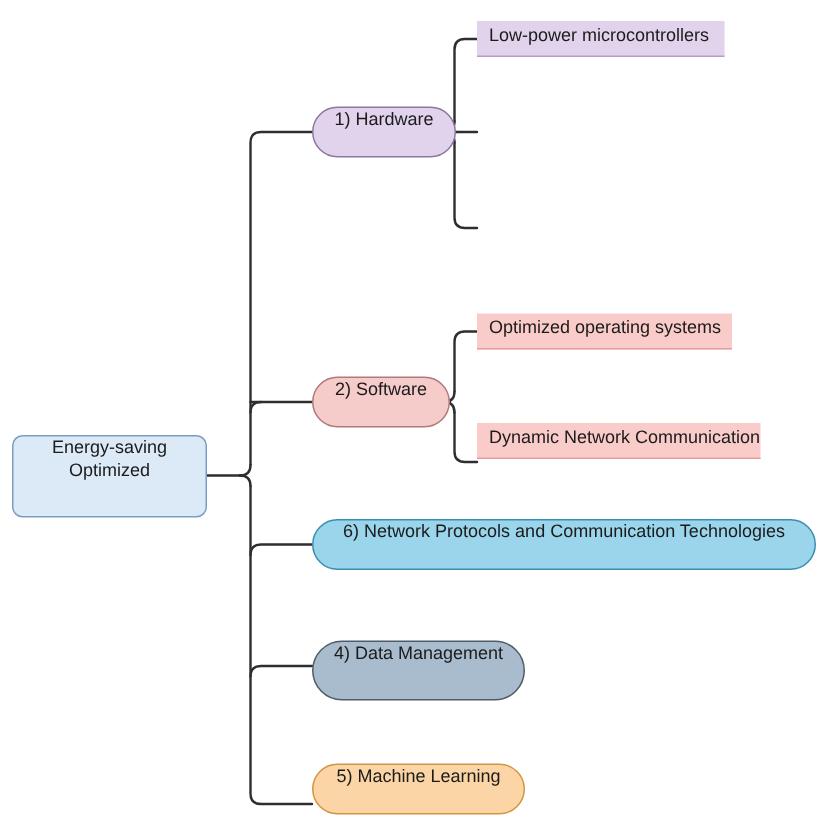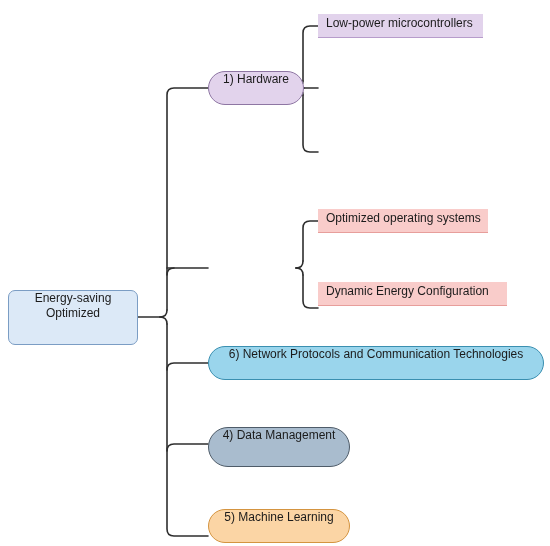--- a/index.html
+++ b/index.html
@@ -108,27 +108,30 @@
   <div class="node pill purple" style="left:208px; top:71px; width:96px; height:34px;">
     <span>1) Hardware</span>
   </div>
 
   <div class="node leaf purple" style="left:318px; top:14px; width:165px; height:24px;">
     <span>Low-power microcontrollers</span>
   </div>
 
 
 
+  <div class="node pill pink" style="left:208px; top:251px; width:92px; height:34px;">
+    <span>2) Software</span>
+  </div>
 
   <div class="node leaf pink" style="left:318px; top:209px; width:170px; height:24px;">
     <span>Optimized operating systems</span>
   </div>
 
   <div class="node leaf pink" style="left:318px; top:282px; width:189px; height:24px;">
-    <span>Dynamic Energy Configuration</span>
+    <span>Dynamic Network Communication</span>
   </div>
 
   <div class="node pill cyan" style="left:208px; top:346px; width:336px; height:34px;">
     <span>6) Network Protocols and Communication Technologies</span>
   </div>
 
   <div class="node pill gray" style="left:208px; top:427px; width:142px; height:40px;">
     <span>4) Data Management</span>
   </div>
 

